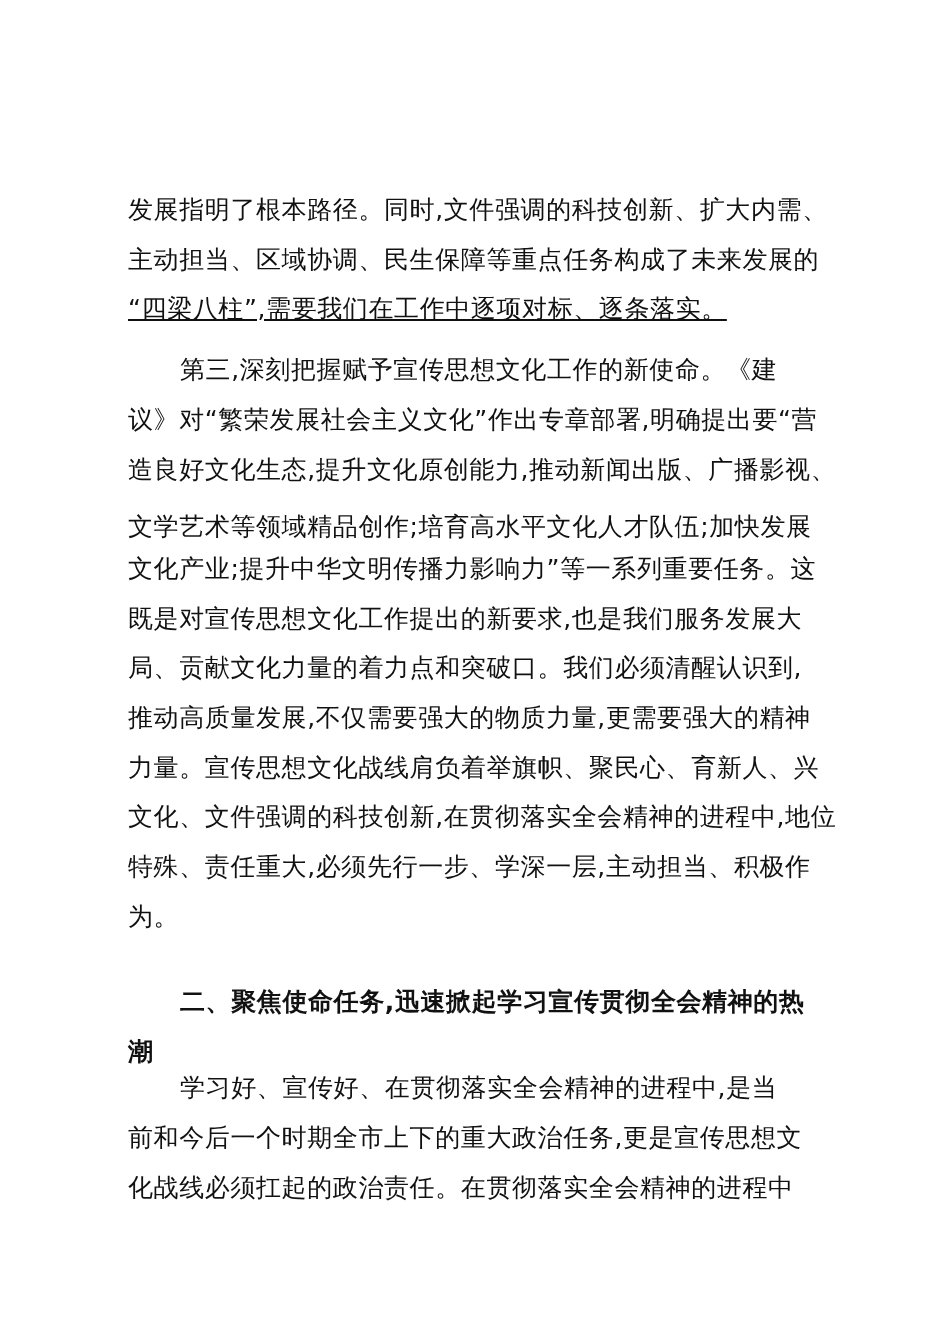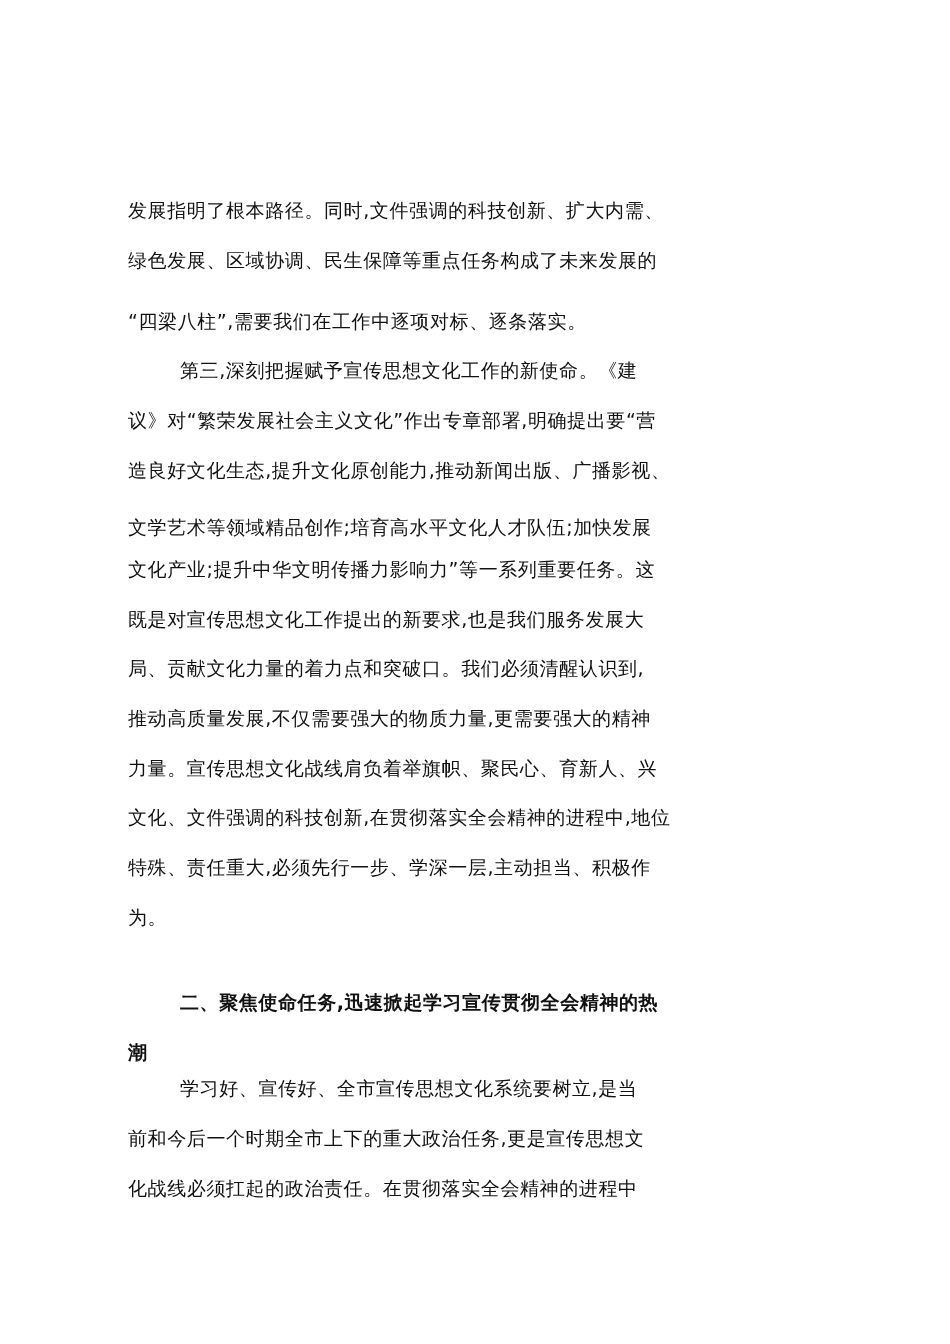--- a/index.html
+++ b/index.html
@@ -1,44 +1,44 @@
 <!DOCTYPE html>
 <html><head>
 <meta charset="utf-8">
 <style>
   html, body { margin:0; padding:0; background:#ffffff; }
   body { width:950px; height:1344px; position:relative; overflow:hidden;
          font-family:"DejaVu Sans", "Liberation Sans", sans-serif; color:#111111; }
   .page { position:absolute; left:128px; top:190px; width:700px; }
-  .line { position:absolute; left:0; white-space:nowrap; font-size:19px; line-height:30px;
+  .line { position:absolute; left:0; white-space:nowrap; font-size:25px; line-height:30px;
           letter-spacing:0.6px; }
   .indent { padding-left:52px; }
   .bold { font-weight:bold;margin-top:24px; }
 </style>
 </head>
 <body>
 
 <div class="page">
 
   <div class="line" style="top:5px;">发展指明了根本路径。同时,文件强调的科技创新、扩大内需、</div>
-  <div class="line" style="top:55px;">绿色发展、区域协调、民生保障等重点任务构成了未来发展的</div>
-  <div class="line" style="top:116px;">“四梁八柱”,需要我们在工作中逐项对标、逐条落实。</div>
+  <div class="line" style="top:55px;">主动担当、区域协调、民生保障等重点任务构成了未来发展的</div>
+  <div class="line" style="top:104px;text-decoration:underline;">“四梁八柱”,需要我们在工作中逐项对标、逐条落实。</div>
 
   <div class="line indent" style="top:165px;">第三,深刻把握赋予宣传思想文化工作的新使命。《建</div>
   <div class="line" style="top:215px;">议》对“繁荣发展社会主义文化”作出专章部署,明确提出要“营</div>
   <div class="line" style="top:265px;">造良好文化生态,提升文化原创能力,推动新闻出版、广播影视、</div>
   <div class="line" style="top:322px;">文学艺术等领域精品创作;培育高水平文化人才队伍;加快发展</div>
   <div class="line" style="top:364px;">文化产业;提升中华文明传播力影响力”等一系列重要任务。这</div>
   <div class="line" style="top:414px;">既是对宣传思想文化工作提出的新要求,也是我们服务发展大</div>
   <div class="line" style="top:463px;">局、贡献文化力量的着力点和突破口。我们必须清醒认识到,</div>
   <div class="line" style="top:513px;">推动高质量发展,不仅需要强大的物质力量,更需要强大的精神</div>
   <div class="line" style="top:563px;">力量。宣传思想文化战线肩负着举旗帜、聚民心、育新人、兴</div>
   <div class="line" style="top:612px;">文化、文件强调的科技创新,在贯彻落实全会精神的进程中,地位</div>
   <div class="line" style="top:662px;">特殊、责任重大,必须先行一步、学深一层,主动担当、积极作</div>
   <div class="line" style="top:712px;">为。</div>
 
   <div class="line indent bold" style="top:773px;">二、聚焦使命任务,迅速掀起学习宣传贯彻全会精神的热</div>
   <div class="line bold" style="top:823px;">潮</div>
 
-  <div class="line indent" style="top:883px;">学习好、宣传好、全市宣传思想文化系统要树立,是当</div>
+  <div class="line indent" style="top:883px;">学习好、宣传好、在贯彻落实全会精神的进程中,是当</div>
   <div class="line" style="top:933px;">前和今后一个时期全市上下的重大政治任务,更是宣传思想文</div>
   <div class="line" style="top:983px;">化战线必须扛起的政治责任。在贯彻落实全会精神的进程中</div>
 </div>
 
 </body></html>

